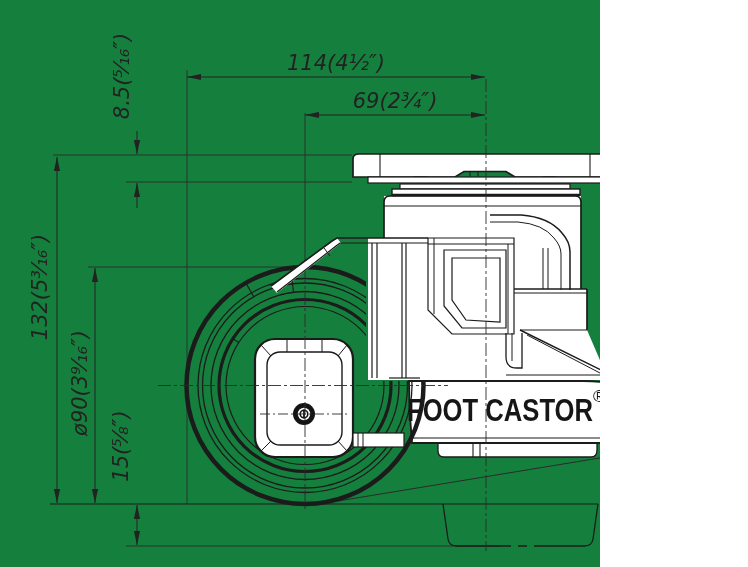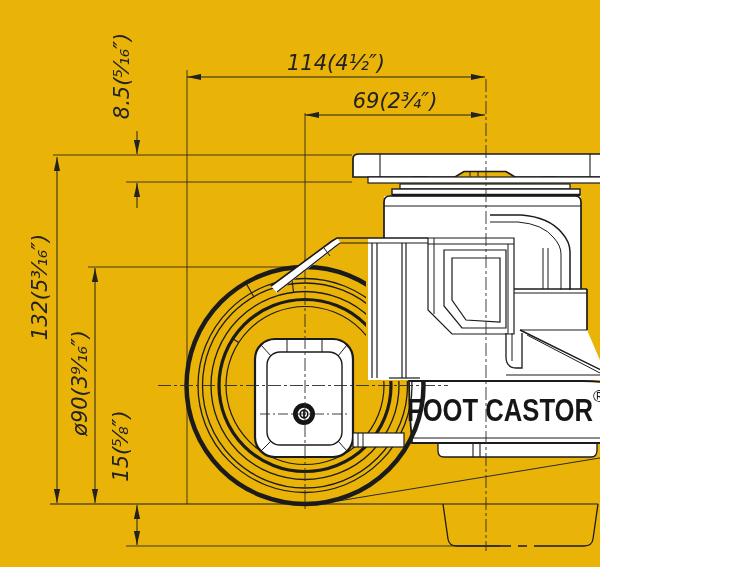--- a/index.html
+++ b/index.html
@@ -1,16 +1,16 @@
 <!DOCTYPE html>
 <html><head>
 <meta charset="utf-8">
 <style>
   html,body{margin:0;padding:0;background:#ffffff;}
-  .stage{position:relative;width:600px;height:567px;background:#eab308;overflow:hidden;
+  .stage{position:relative;width:600px;height:567px;background:#15803d;overflow:hidden;
          font-family:"DejaVu Sans",sans-serif;}
   svg{display:block;}
   text{user-select:none;}
   .dimtxt{font-family:"DejaVu Sans",sans-serif;font-style:italic;font-size:21px;fill:#222;}
   .dimtxt-sm{font-family:"DejaVu Sans",sans-serif;font-style:italic;font-size:20px;fill:#222;}
   .brandtxt{font-family:"Liberation Sans","DejaVu Sans",sans-serif;font-weight:bold;font-size:32px;fill:#161616;}
   .regtxt{font-family:"Liberation Sans","DejaVu Sans",sans-serif;font-size:17px;fill:#161616;}
 </style>
 </head>
 <body>

